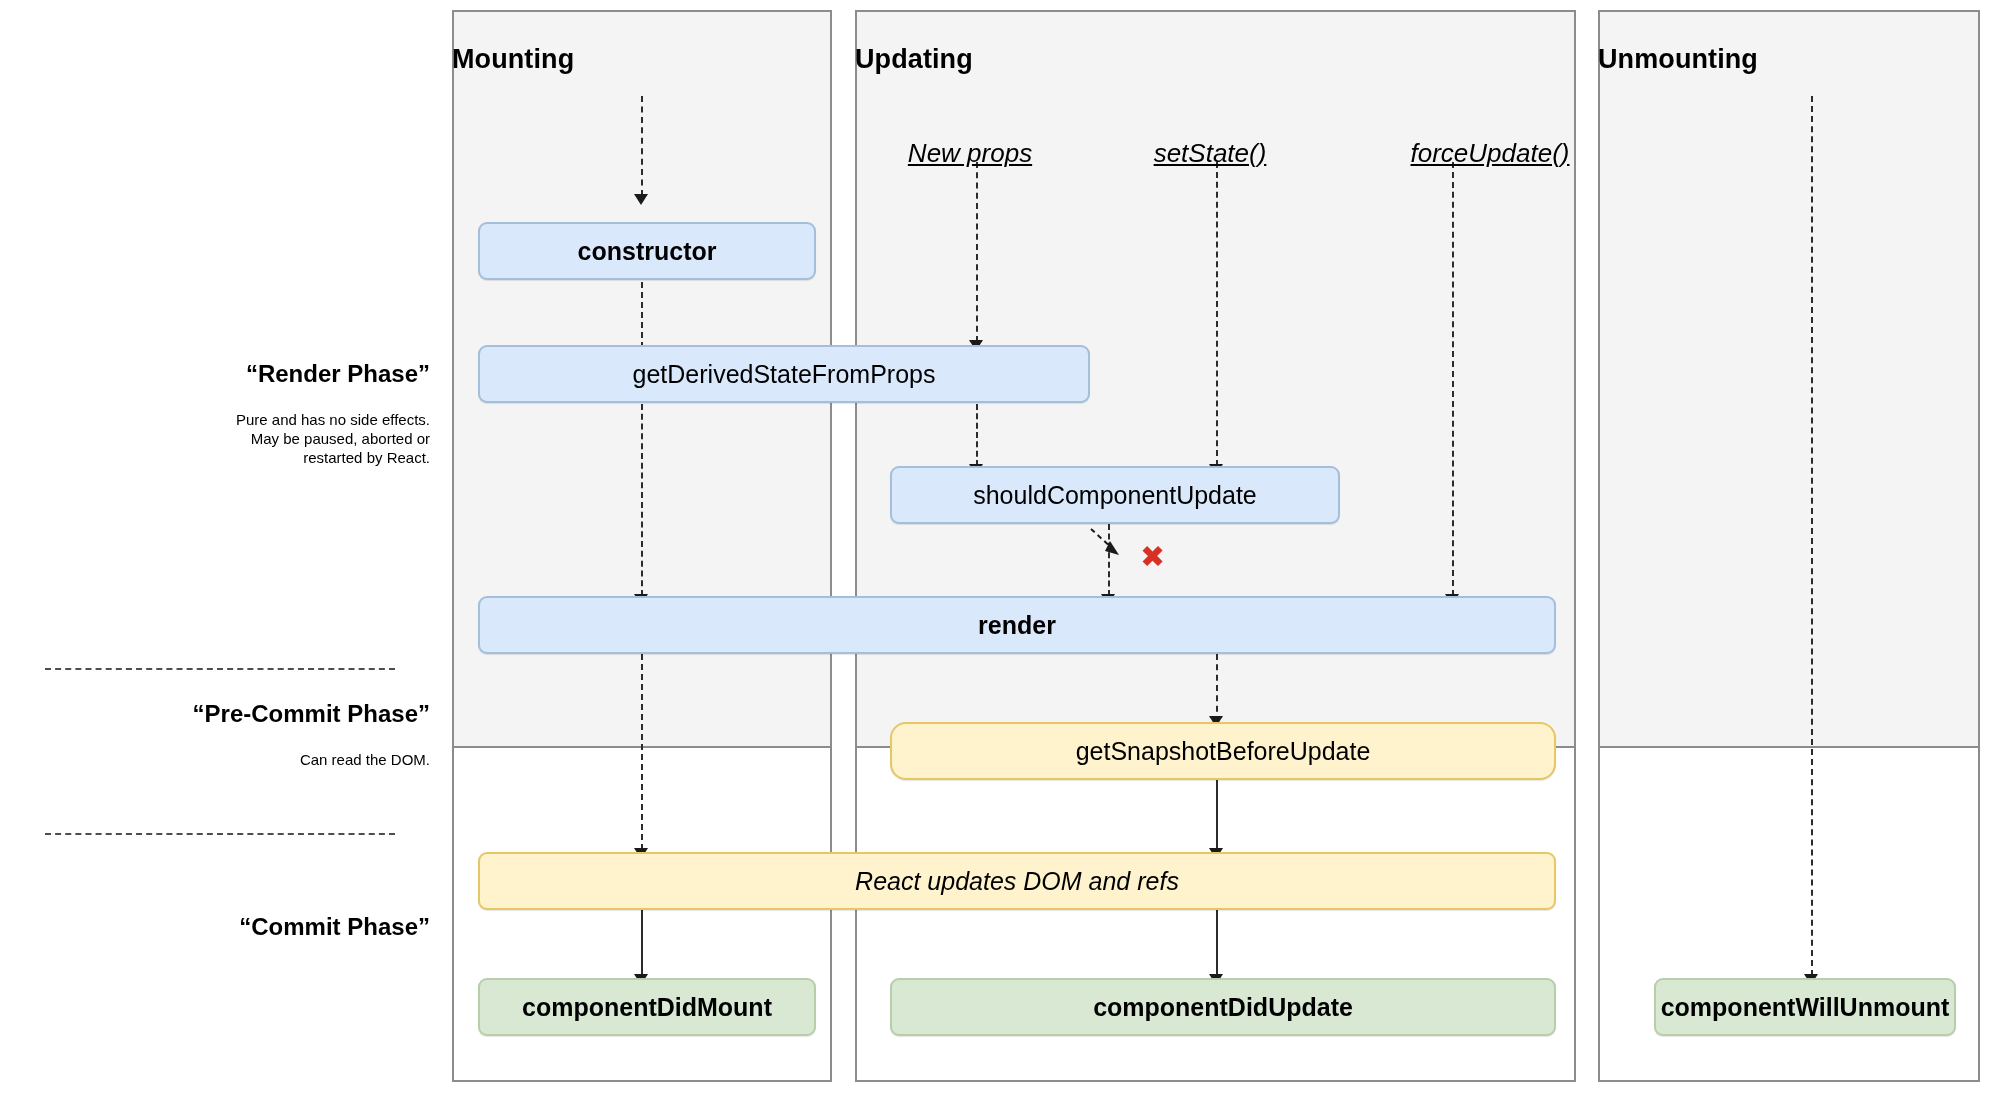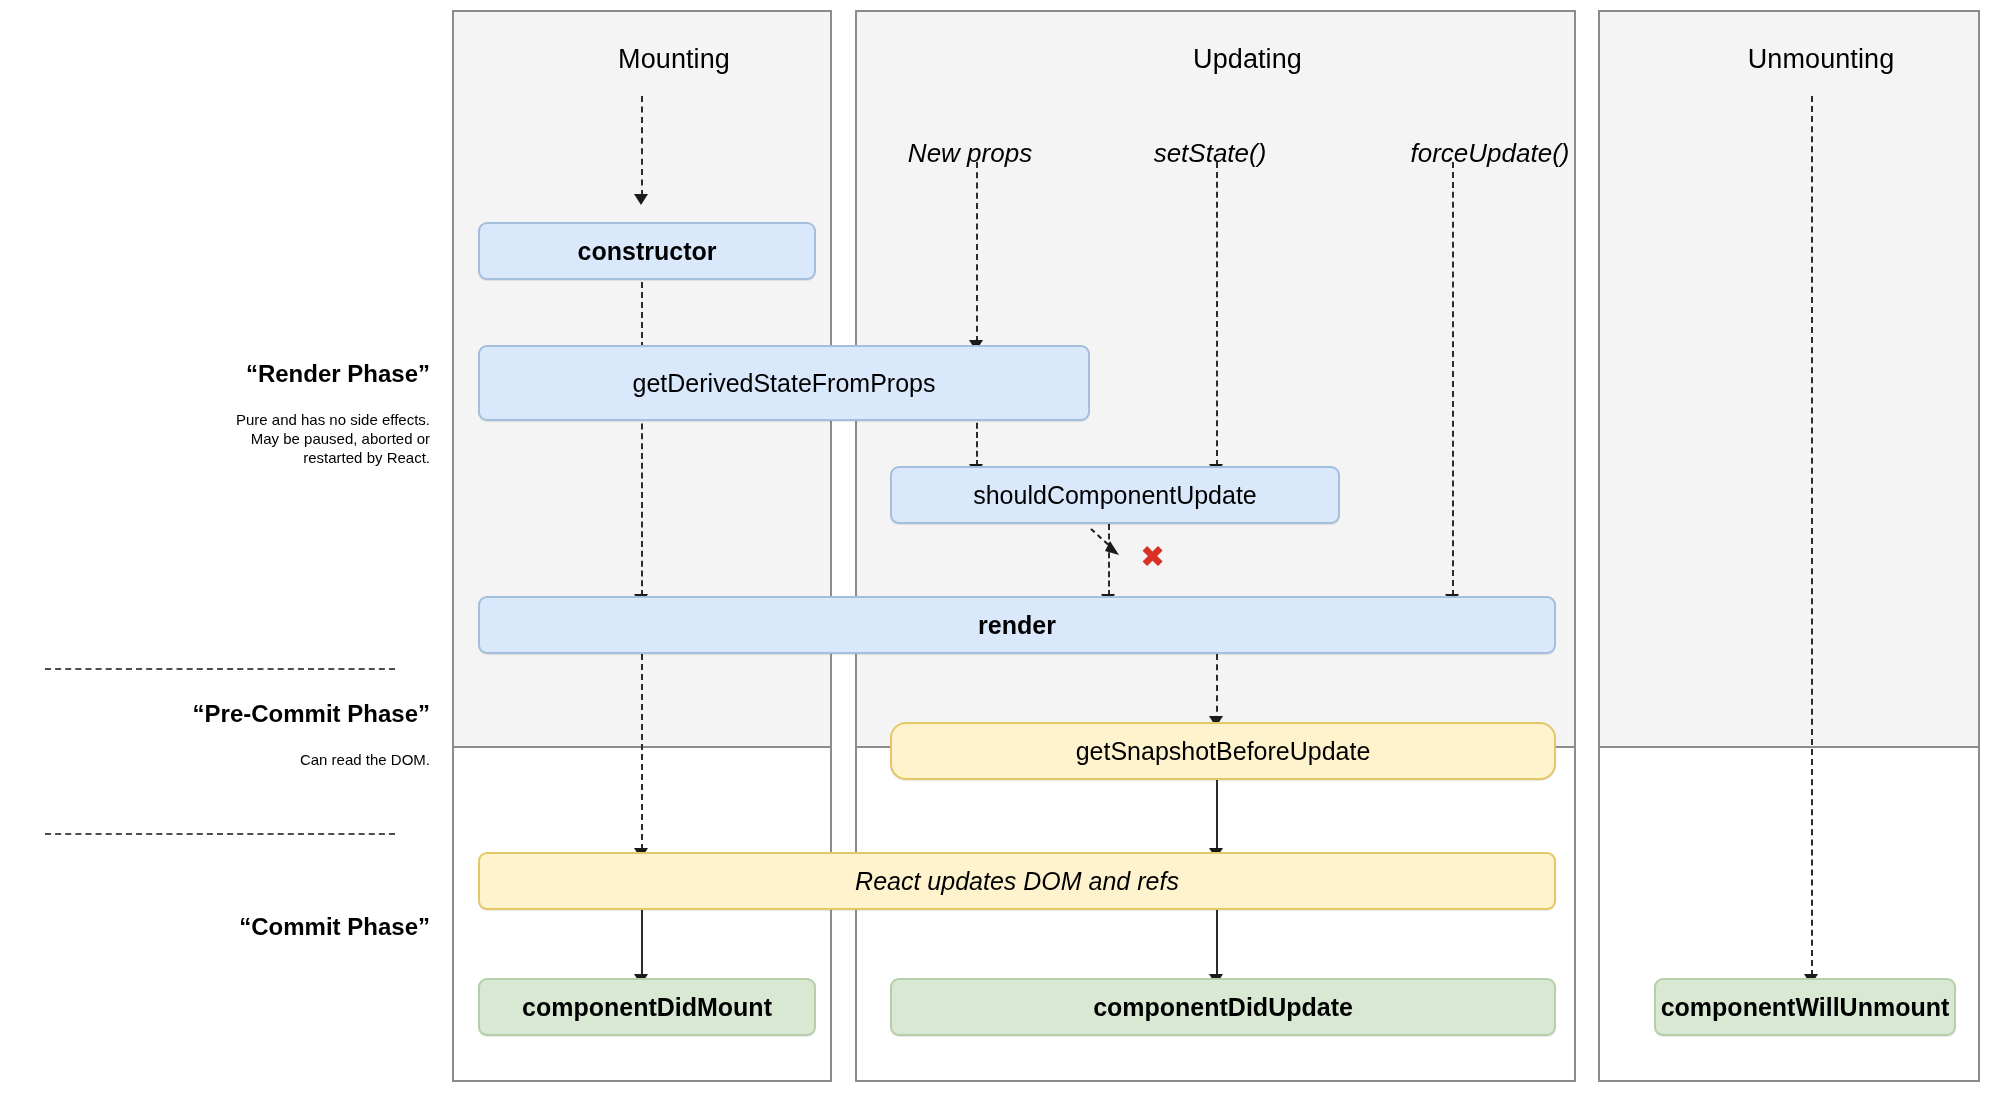--- a/index.html
+++ b/index.html
@@ -6,42 +6,42 @@
   html,body{margin:0;padding:0;background:#ffffff;}
   body{width:2000px;height:1096px;position:relative;overflow:hidden;
        font-family:"Liberation Sans","DejaVu Sans",sans-serif;color:#000;}
 
   .stage{position:absolute;left:0;top:0;width:2000px;height:1096px;}
 
   
   .col{position:absolute;box-sizing:border-box;border:2px solid #8c8c8c;background:#ffffff;}
   .col .gray{position:absolute;left:0;top:0;right:0;height:736px;background:#f4f4f4;
              border-bottom:2px solid #8c8c8c;box-sizing:border-box;}
-  .col-title{position:absolute;left:0;right:0;text-align:center;font-size:27px;font-weight:normal;
-             letter-spacing:.1px;z-index:6;padding-left:32px;}
+  .col-title{position:absolute;left:0;right:0;font-size:27px;font-weight:bold;
+             letter-spacing:.1px;z-index:6;}
 
   
   .legend{position:absolute;text-align:right;}
   .legend .h{font-size:24px;font-weight:bold;}
   .legend .p{font-size:15px;line-height:1.28;margin-top:22px;}
   .legend .p.tight{margin-top:20px;}
   .dash-sep{position:absolute;border-top:2px dashed #4d4d4d;height:0;}
 
   
   .node{position:absolute;box-sizing:border-box;border-radius:9px;border:2px solid;
         display:flex;align-items:center;justify-content:center;text-align:center;z-index:5;
         box-shadow:0 1px 1px rgba(0,0,0,.10);font-size:25px;}
   .blue  {background:#dae8fc;border-color:#a3bfdc;}
   .yellow{background:#fff3cd;border-color:#e6c766;}
   .green {background:#d8e8d3;border-color:#b6cfaa;}
   .bold  {font-weight:bold;}
   .ital  {font-style:italic;}
 
   
-  .entry{position:absolute;font-size:26px;font-style:italic;text-align:center;z-index:6;}
+  .entry{position:absolute;font-size:26px;font-style:italic;text-align:center;z-index:6;text-decoration:underline;}
 
   
   .vline{position:absolute;width:0;border-left:2px dashed #2b2b2b;z-index:4;}
   .vsolid{position:absolute;width:0;border-left:2px solid #2b2b2b;z-index:4;}
   .arrowhead{position:absolute;width:0;height:0;border-left:7px solid transparent;
              border-right:7px solid transparent;border-top:11px solid #1a1a1a;z-index:4;}
   .xmark{position:absolute;color:#d93025;font-size:30px;font-weight:bold;line-height:1;z-index:7;}
   .skip-svg{position:absolute;z-index:6;}
 </style>
 </head>
@@ -130,21 +130,21 @@
   <div class="arrowhead" style="left:1209px;top:848px;"></div>
 
   <div class="vsolid" style="left:641px;top:910px;height:68px;"></div>
   <div class="arrowhead" style="left:634px;top:974px;"></div>
 
   <div class="vsolid" style="left:1216px;top:910px;height:68px;"></div>
   <div class="arrowhead" style="left:1209px;top:974px;"></div>
 
   <div class="node blue bold" style="left:478px;top:222px;width:338px;height:58px;">constructor</div>
 
-  <div class="node blue" style="left:478px;top:345px;width:612px;height:76px;">getDerivedStateFromProps</div>
+  <div class="node blue" style="left:478px;top:345px;width:612px;height:58px;">getDerivedStateFromProps</div>
 
   <div class="node blue bold" style="left:478px;top:596px;width:1078px;height:58px;">render</div>
 
   <div class="node blue" style="left:890px;top:466px;width:450px;height:58px;">shouldComponentUpdate</div>
 
   <div class="node yellow" style="left:890px;top:722px;width:666px;height:58px;border-radius:16px;">getSnapshotBeforeUpdate</div>
 
   <div class="node yellow ital" style="left:478px;top:852px;width:1078px;height:58px;">React updates DOM and refs</div>
 
   <div class="node green bold" style="left:478px;top:978px;width:338px;height:58px;text-align:center;">componentDidMount</div>

